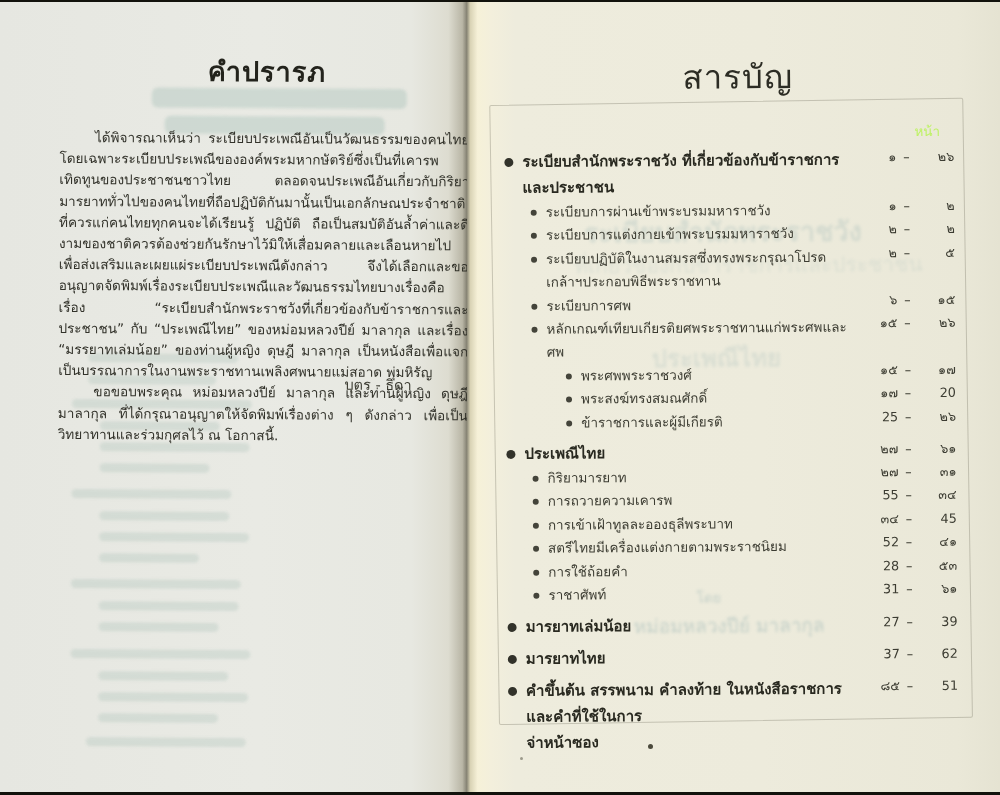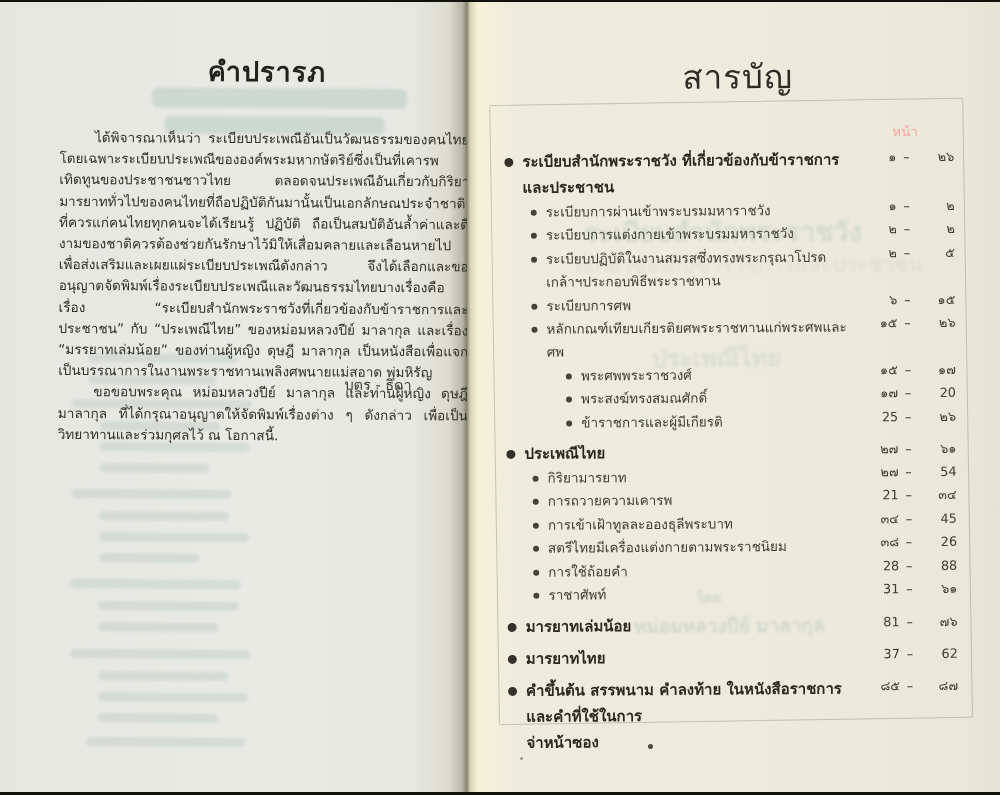--- a/index.html
+++ b/index.html
@@ -48,22 +48,22 @@
   .toc-frame{
     position:absolute;left:494px;top:103px;width:472px;height:618px;
     border:1px solid rgba(128,126,110,.38);border-radius:2px;
     transform:rotate(-.5deg);
   }
   .toc-title{
     position:absolute;top:52px;left:540px;width:400px;text-align:center;
     font-size:33px;color:#2c2c24;letter-spacing:1px;
   }
   .toc-page-header{
-    position:absolute;top:123px;left:872px;width:70px;text-align:center;
-    font-size:13.5px;color:#fca5a5;
+    position:absolute;top:123px;left:872px;width:70px;text-align:right;
+    font-size:13.5px;color:#bef264;
   }
   .toc-list{position:absolute;top:149px;left:506px;width:452px;}
   .toc-row{display:flex;align-items:flex-start;line-height:23.4px;color:#3c3c32;font-size:13.5px;}
   .toc-row .bullet{
     flex:0 0 auto;width:6px;height:6px;border-radius:50%;background:#44443a;
     margin:9px 9px 0 0;
   }
   .toc-row .label-wrap{flex:1 1 auto;padding-right:6px;}
   .toc-row .pages{
     flex:0 0 auto;display:flex;width:96px;position:relative;top:-4px;
@@ -241,30 +241,30 @@
         </div>
       </div>
       <div class="toc-row lv2">
         <div class="bullet"></div>
         <div class="label-wrap">
           <div>กิริยามารยาท</div>
         </div>
         <div class="pages">
           <span class="p1">๒๗</span>
           <span class="dash">–</span>
-          <span class="p2">54</span>
+          <span class="p2">๓๑</span>
         </div>
       </div>
       <div class="toc-row lv2">
         <div class="bullet"></div>
         <div class="label-wrap">
           <div>การถวายความเคารพ</div>
         </div>
         <div class="pages">
-          <span class="p1">21</span>
+          <span class="p1">55</span>
           <span class="dash">–</span>
           <span class="p2">๓๔</span>
         </div>
       </div>
       <div class="toc-row lv2">
         <div class="bullet"></div>
         <div class="label-wrap">
           <div>การเข้าเฝ้าทูลละอองธุลีพระบาท</div>
         </div>
         <div class="pages">
@@ -272,56 +272,56 @@
           <span class="dash">–</span>
           <span class="p2">45</span>
         </div>
       </div>
       <div class="toc-row lv2">
         <div class="bullet"></div>
         <div class="label-wrap">
           <div>สตรีไทยมีเครื่องแต่งกายตามพระราชนิยม</div>
         </div>
         <div class="pages">
-          <span class="p1">๓๘</span>
-          <span class="dash">–</span>
-          <span class="p2">26</span>
+          <span class="p1">52</span>
+          <span class="dash">–</span>
+          <span class="p2">๔๑</span>
         </div>
       </div>
       <div class="toc-row lv2">
         <div class="bullet"></div>
         <div class="label-wrap">
           <div>การใช้ถ้อยคำ</div>
         </div>
         <div class="pages">
           <span class="p1">28</span>
           <span class="dash">–</span>
-          <span class="p2">88</span>
+          <span class="p2">๕๓</span>
         </div>
       </div>
       <div class="toc-row lv2">
         <div class="bullet"></div>
         <div class="label-wrap">
           <div>ราชาศัพท์</div>
         </div>
         <div class="pages">
           <span class="p1">31</span>
           <span class="dash">–</span>
           <span class="p2">๖๑</span>
         </div>
       </div>
       <div class="toc-row lv1 gap">
         <div class="bullet"></div>
         <div class="label-wrap">
           <div>มารยาทเล่มน้อย</div>
         </div>
         <div class="pages">
-          <span class="p1">81</span>
-          <span class="dash">–</span>
-          <span class="p2">๗๖</span>
+          <span class="p1">27</span>
+          <span class="dash">–</span>
+          <span class="p2">39</span>
         </div>
       </div>
       <div class="toc-row lv1 gap">
         <div class="bullet"></div>
         <div class="label-wrap">
           <div>มารยาทไทย</div>
         </div>
         <div class="pages">
           <span class="p1">37</span>
           <span class="dash">–</span>
@@ -330,20 +330,20 @@
       </div>
       <div class="toc-row lv1 gap">
         <div class="bullet"></div>
         <div class="label-wrap">
           <div>คำขึ้นต้น สรรพนาม คำลงท้าย ในหนังสือราชการและคำที่ใช้ในการ</div>
           <div>จ่าหน้าซอง</div>
         </div>
         <div class="pages">
           <span class="p1">๘๕</span>
           <span class="dash">–</span>
-          <span class="p2">๘๗</span>
+          <span class="p2">51</span>
         </div>
       </div>
     </div>
 </div>
 
 <div class="speck" style="left:648px;top:744px;width:5px;height:5px;"></div>
 <div class="speck" style="left:520px;top:757px;width:3px;height:3px;opacity:.5;"></div>
 
 </body></html>

